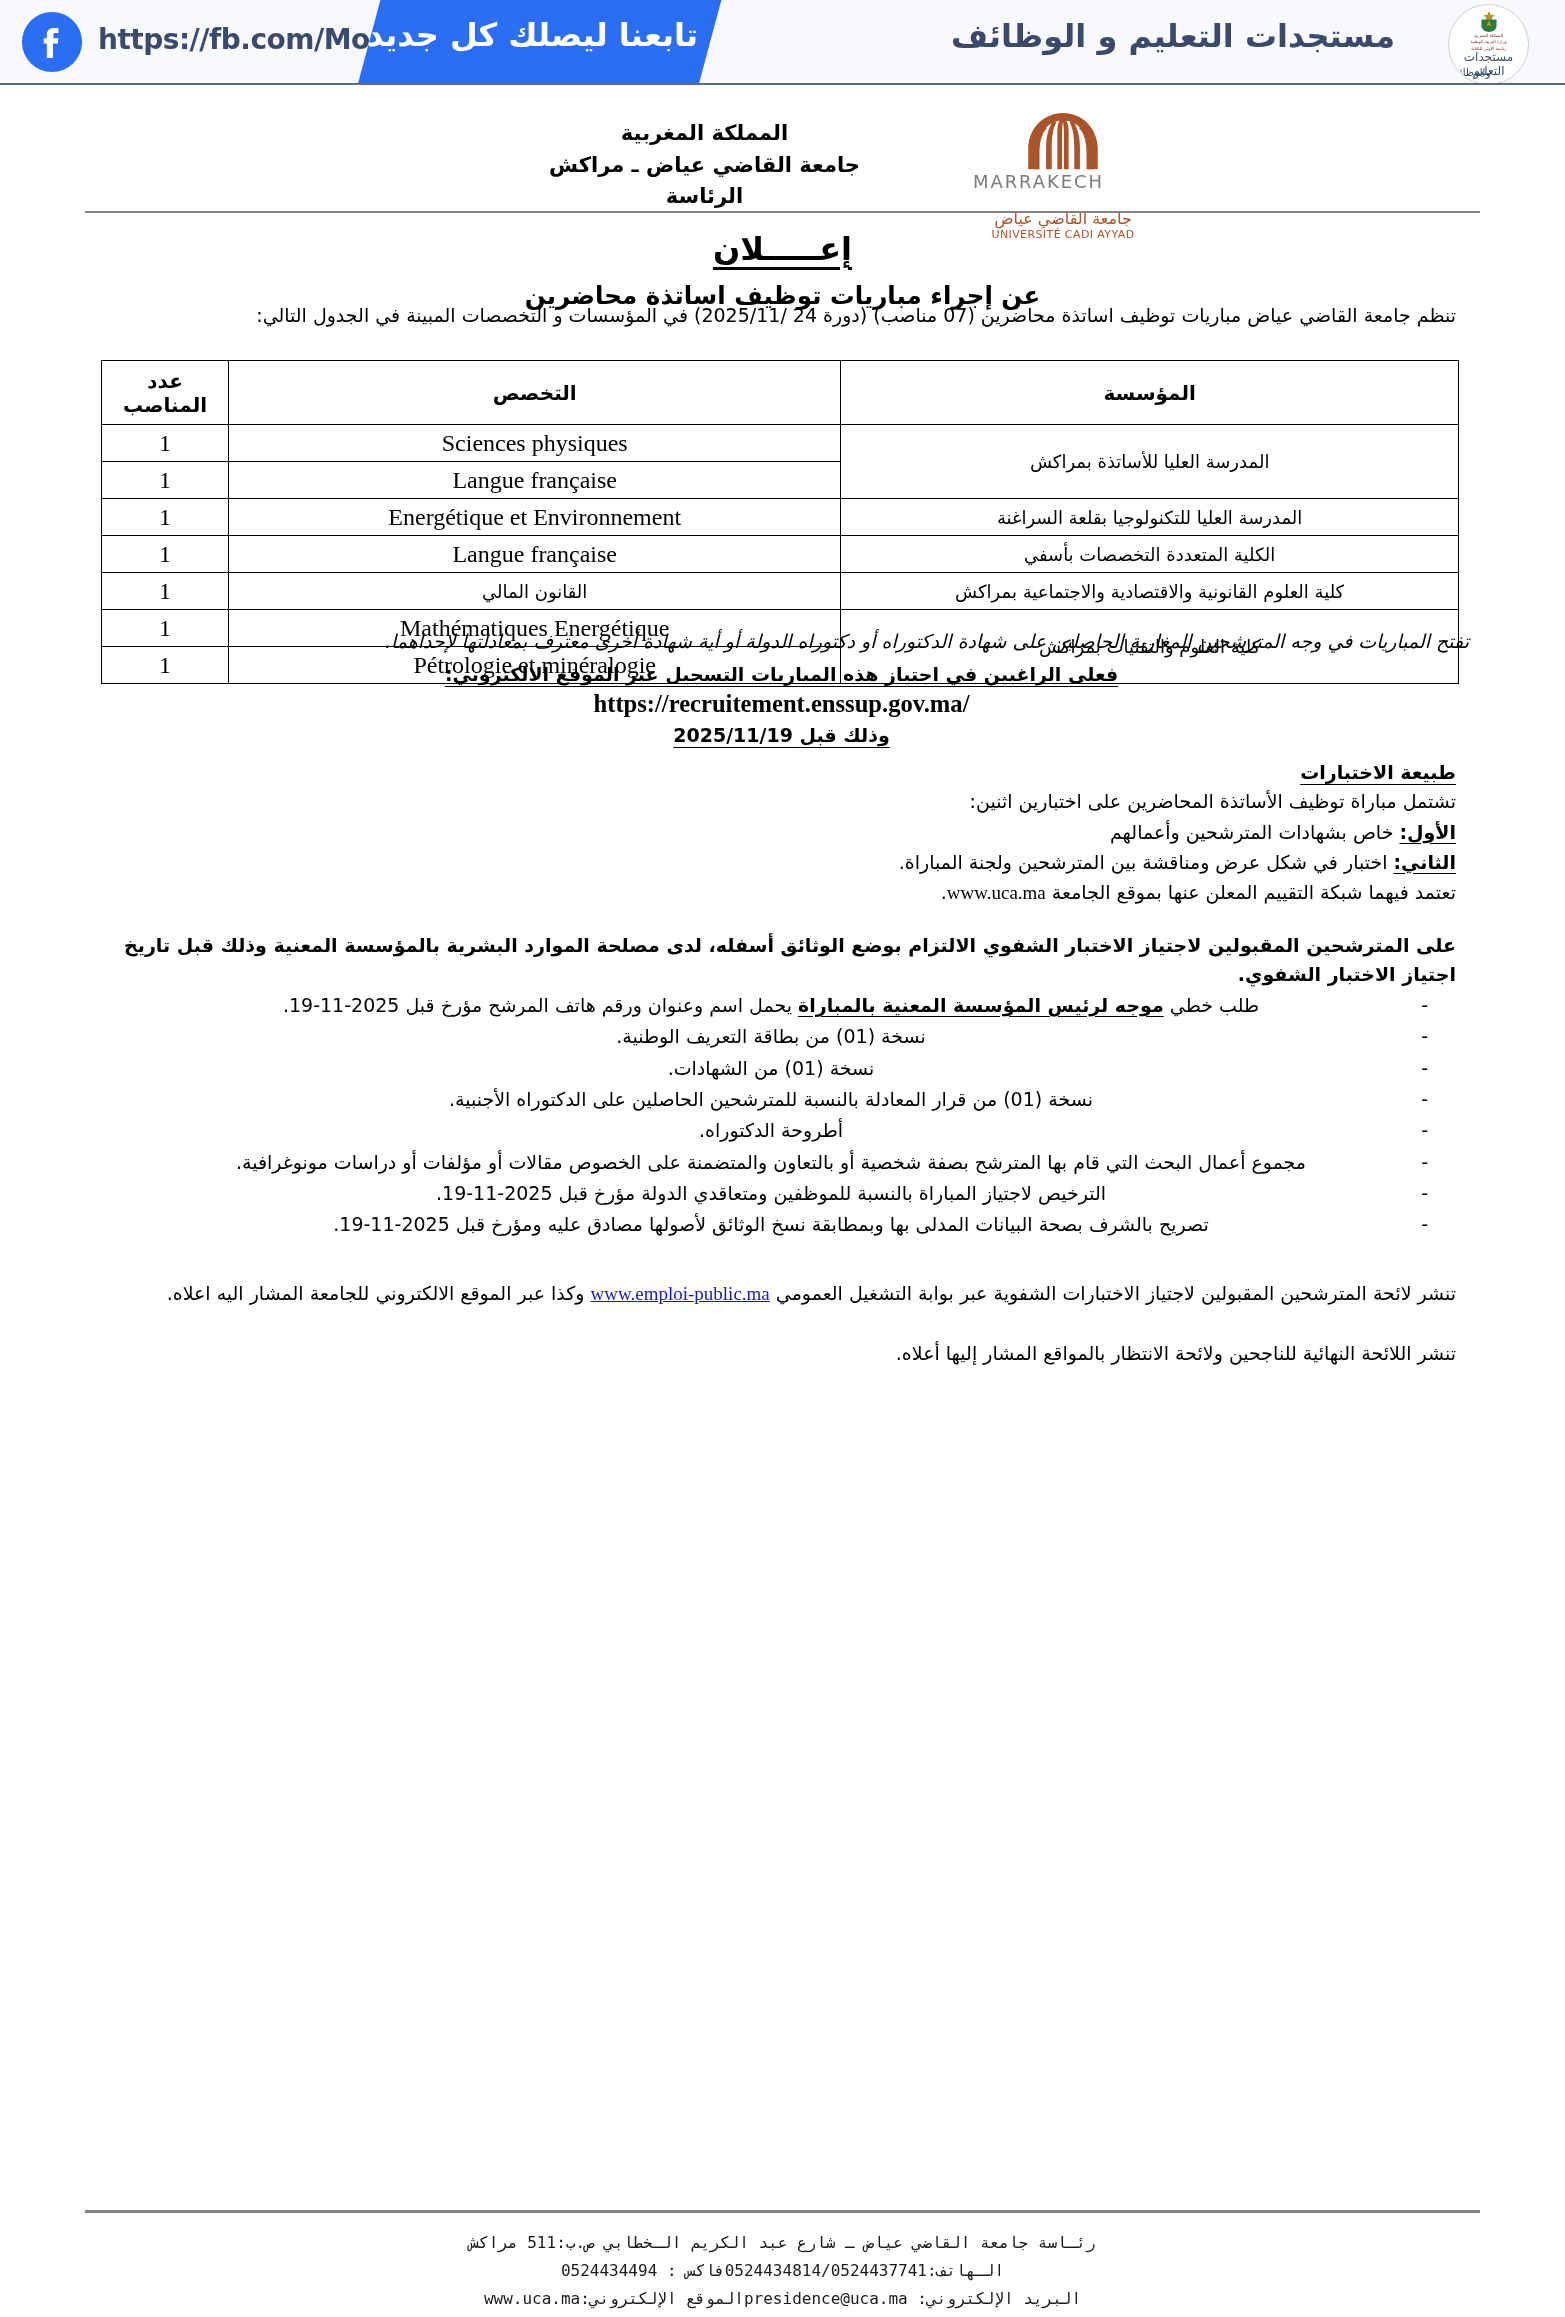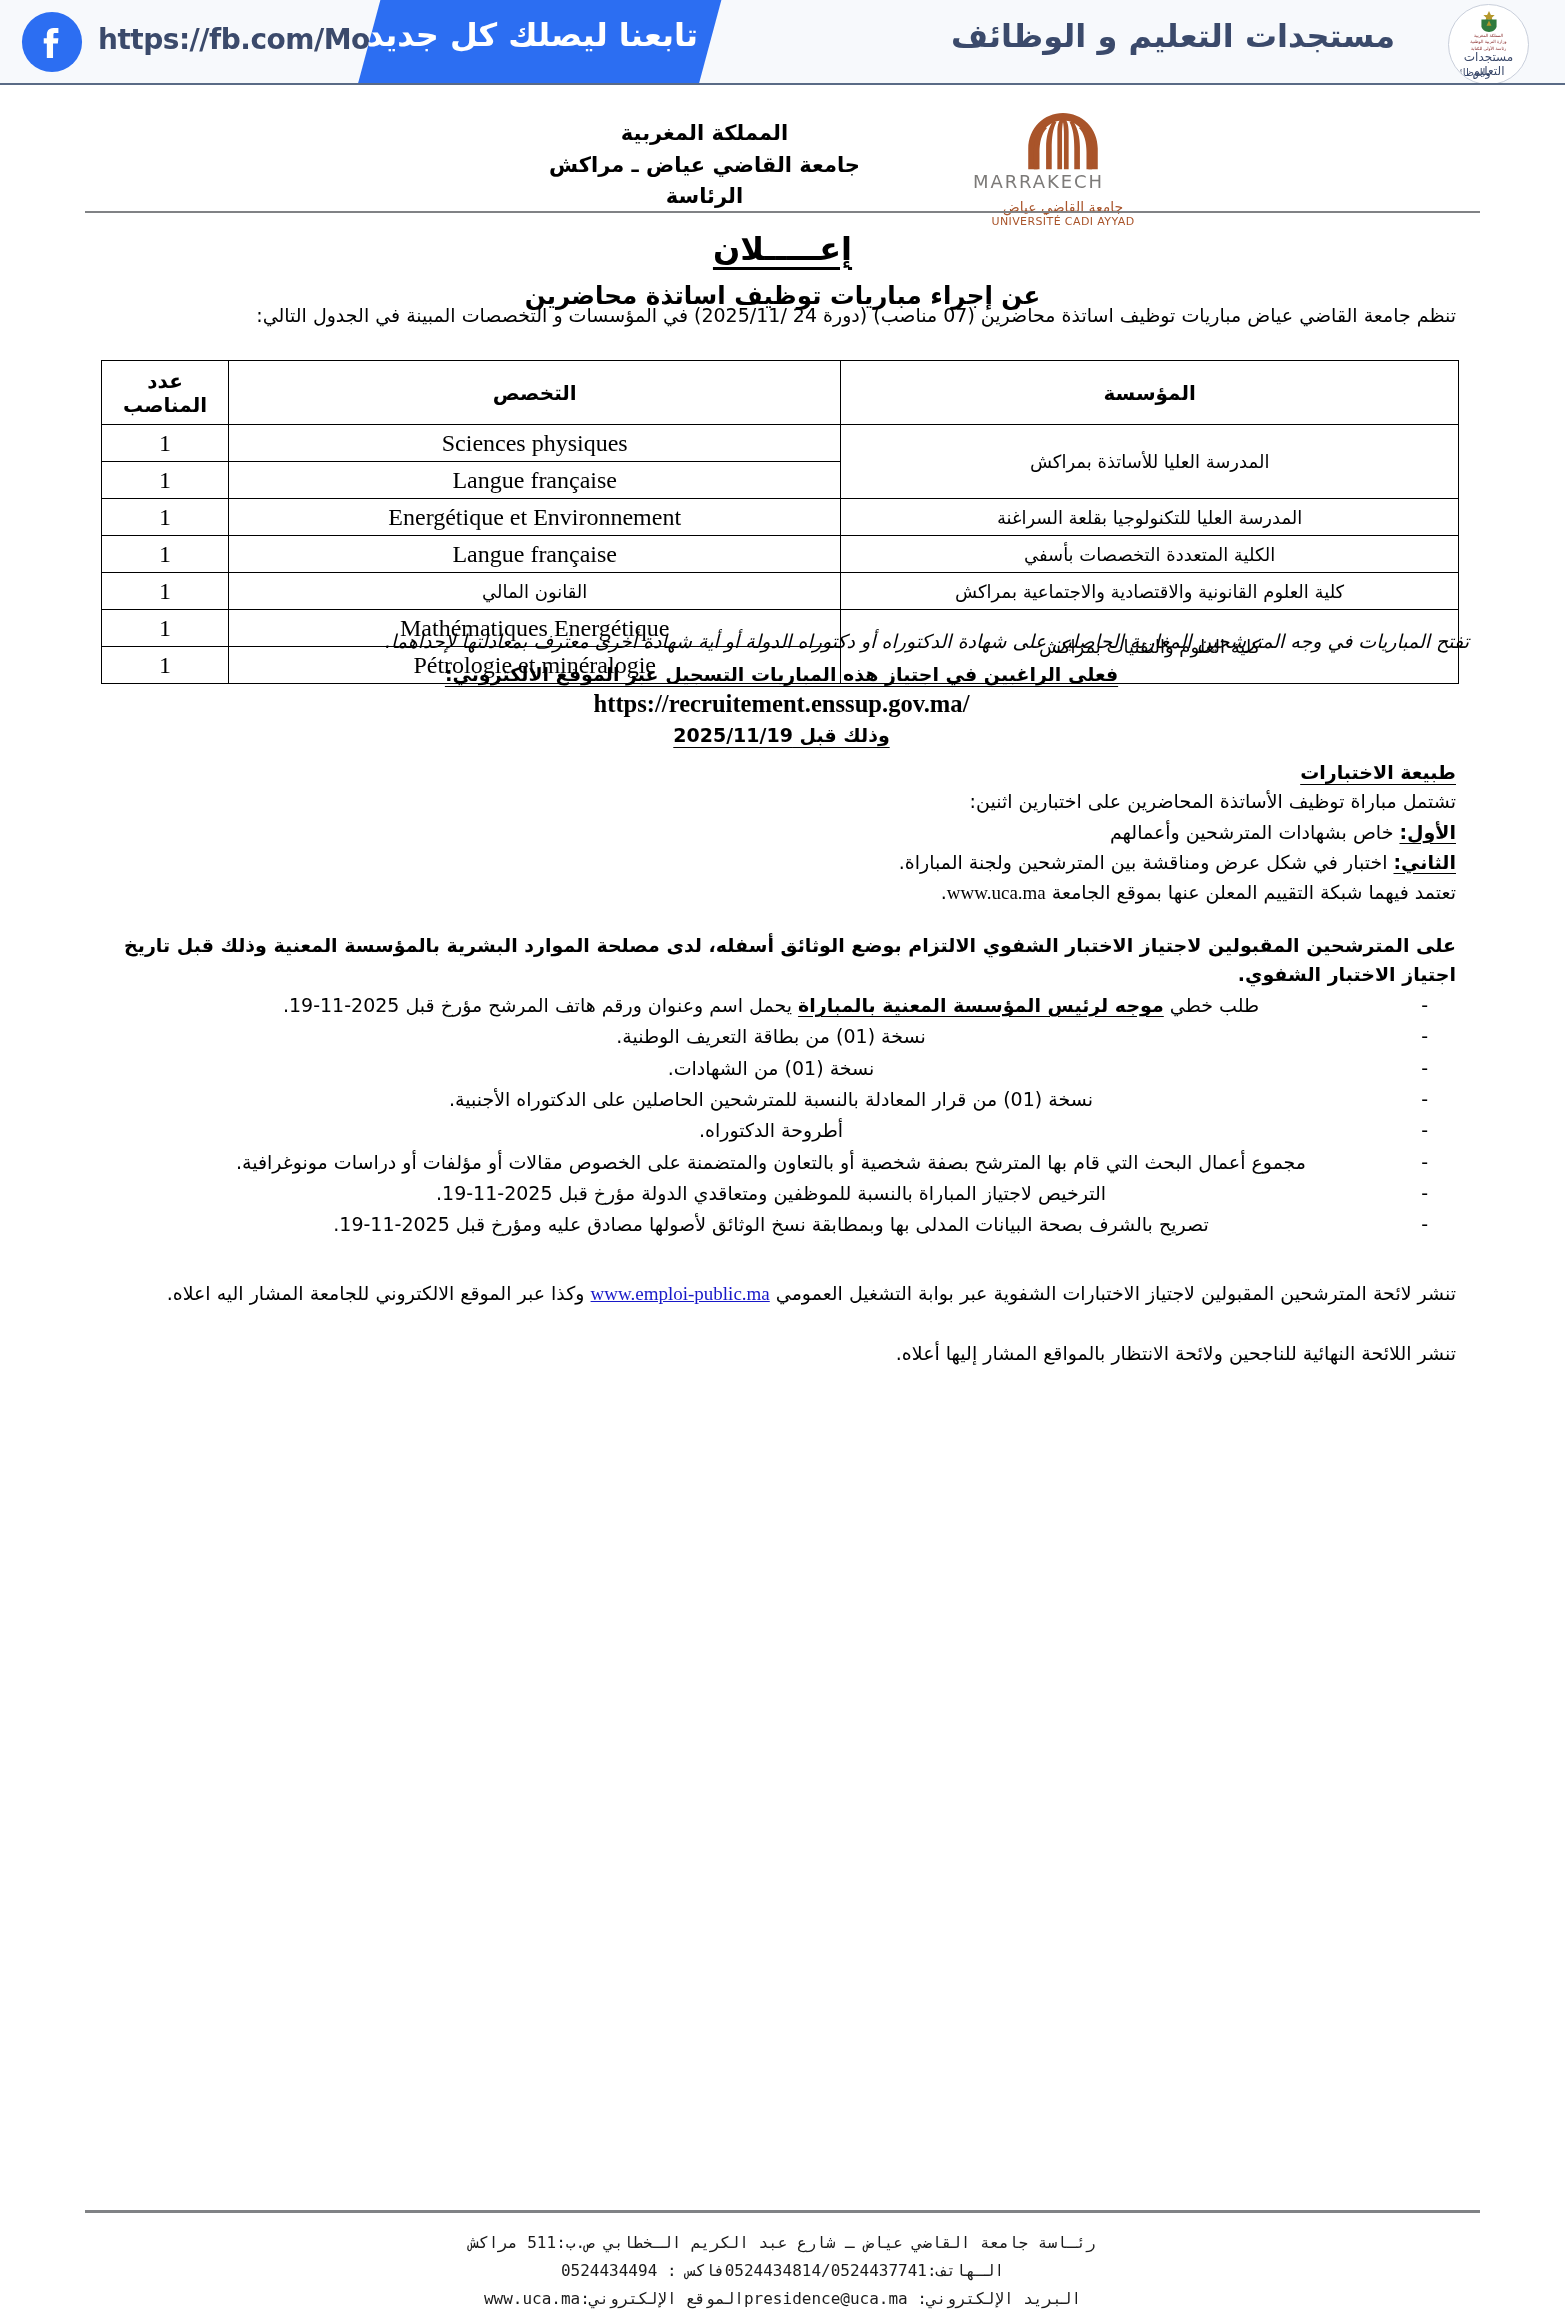--- a/index.html
+++ b/index.html
@@ -153,24 +153,24 @@
     text-align: left;
     font-family: "DejaVu Sans", sans-serif;
     font-size: 18px;
     letter-spacing: 1.9px;
     color: #7c7a78;
     margin-top: -1.9px;
   }
   .uca-ar {
     text-align: center;
     font-family: "DejaVu Sans", sans-serif;
-    font-size: 14px;
+    font-size: 16px;
     color: #a9542a;
     direction: rtl;
-    margin-top: 7px;
+    margin-top: 17px;
   }
   .uca-fr {
     text-align: center;
     font-family: "DejaVu Sans", sans-serif;
     font-size: 11px;
     letter-spacing: 0.4px;
     color: #a9542a;
     direction: ltr;
   }
 

